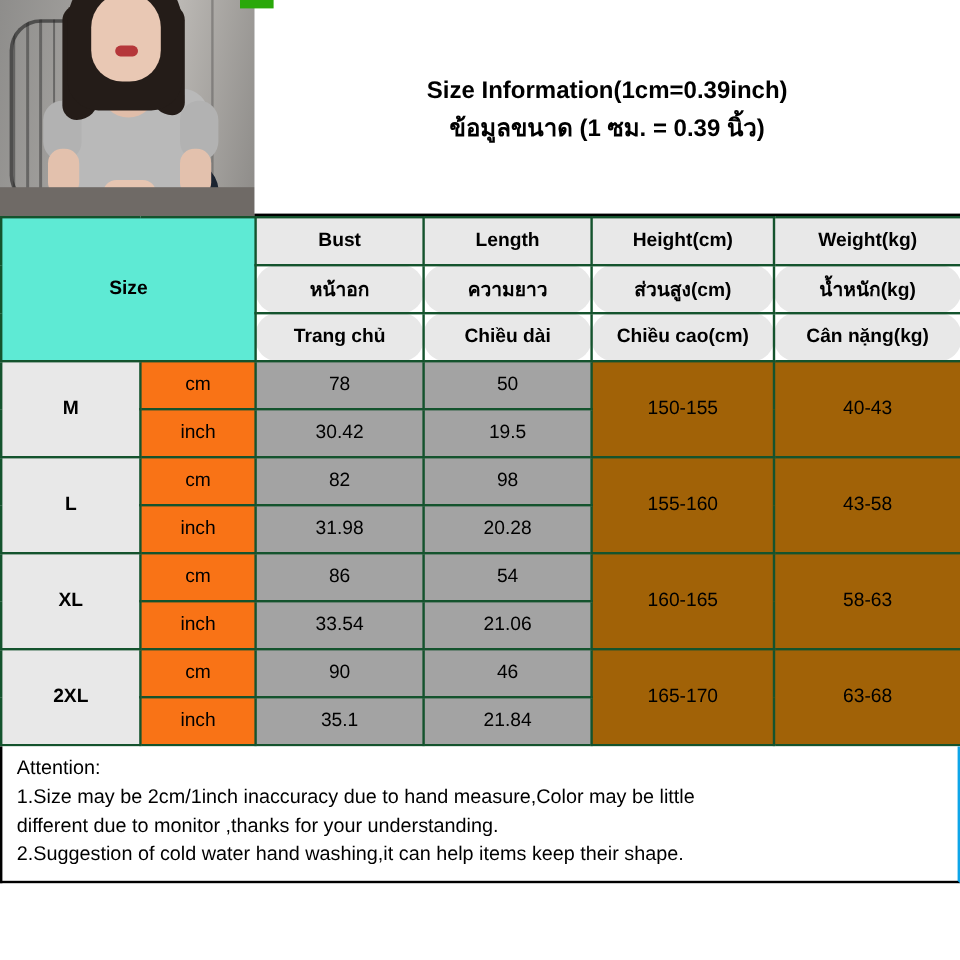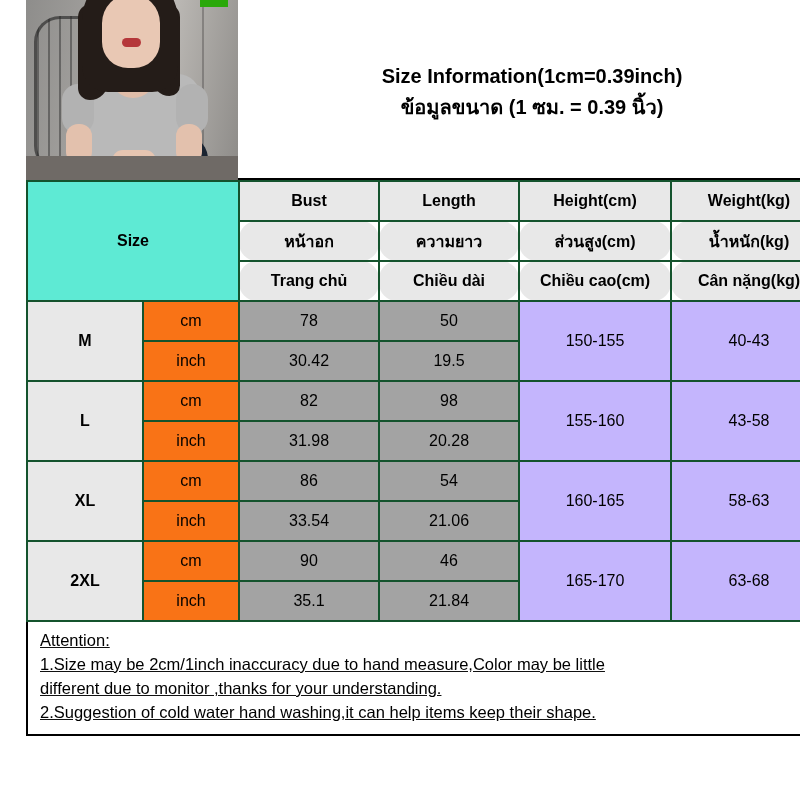--- a/index.html
+++ b/index.html
@@ -12,21 +12,20 @@
     height: 800px;
     font-family: "Liberation Sans", sans-serif;
     color: #111111;
     overflow: hidden;
   }
   .page {
     position: relative;
     width: 800px;
     height: 800px;
     box-sizing: border-box;
-    padding-left: 26px;
   }
 
   
   .header {
     display: flex;
     width: 800px;
     height: 180px;
     box-sizing: border-box;
     border-bottom: 2px solid #000;
   }
@@ -214,34 +213,33 @@
   td.size-word {
     background: #5eead4;
     font-weight: bold;
     font-size: 26px;
   }
   td.val {
     background: #a3a3a3;
     font-size: 16px;
   }
   td.span-val {
-    background: #c4b5fd;
+    background: #a16207;
     font-size: 16px;
   }
 
   
   .attention {
     box-sizing: border-box;
     width: 800px;
     border-left: 2px solid #000;
-    border-right: 2px solid #404040;
+    border-right: 2px solid #0ea5e9;
     border-bottom: 2px solid #000;
     padding: 6px 10px 10px 12px;
     background: #fff;
-    text-decoration: underline;
   }
   .attention p {
     margin: 0;
     font-size: 16.5px;
     line-height: 24px;
     color: #000;
   }
 </style>
 </head>
 <body>

